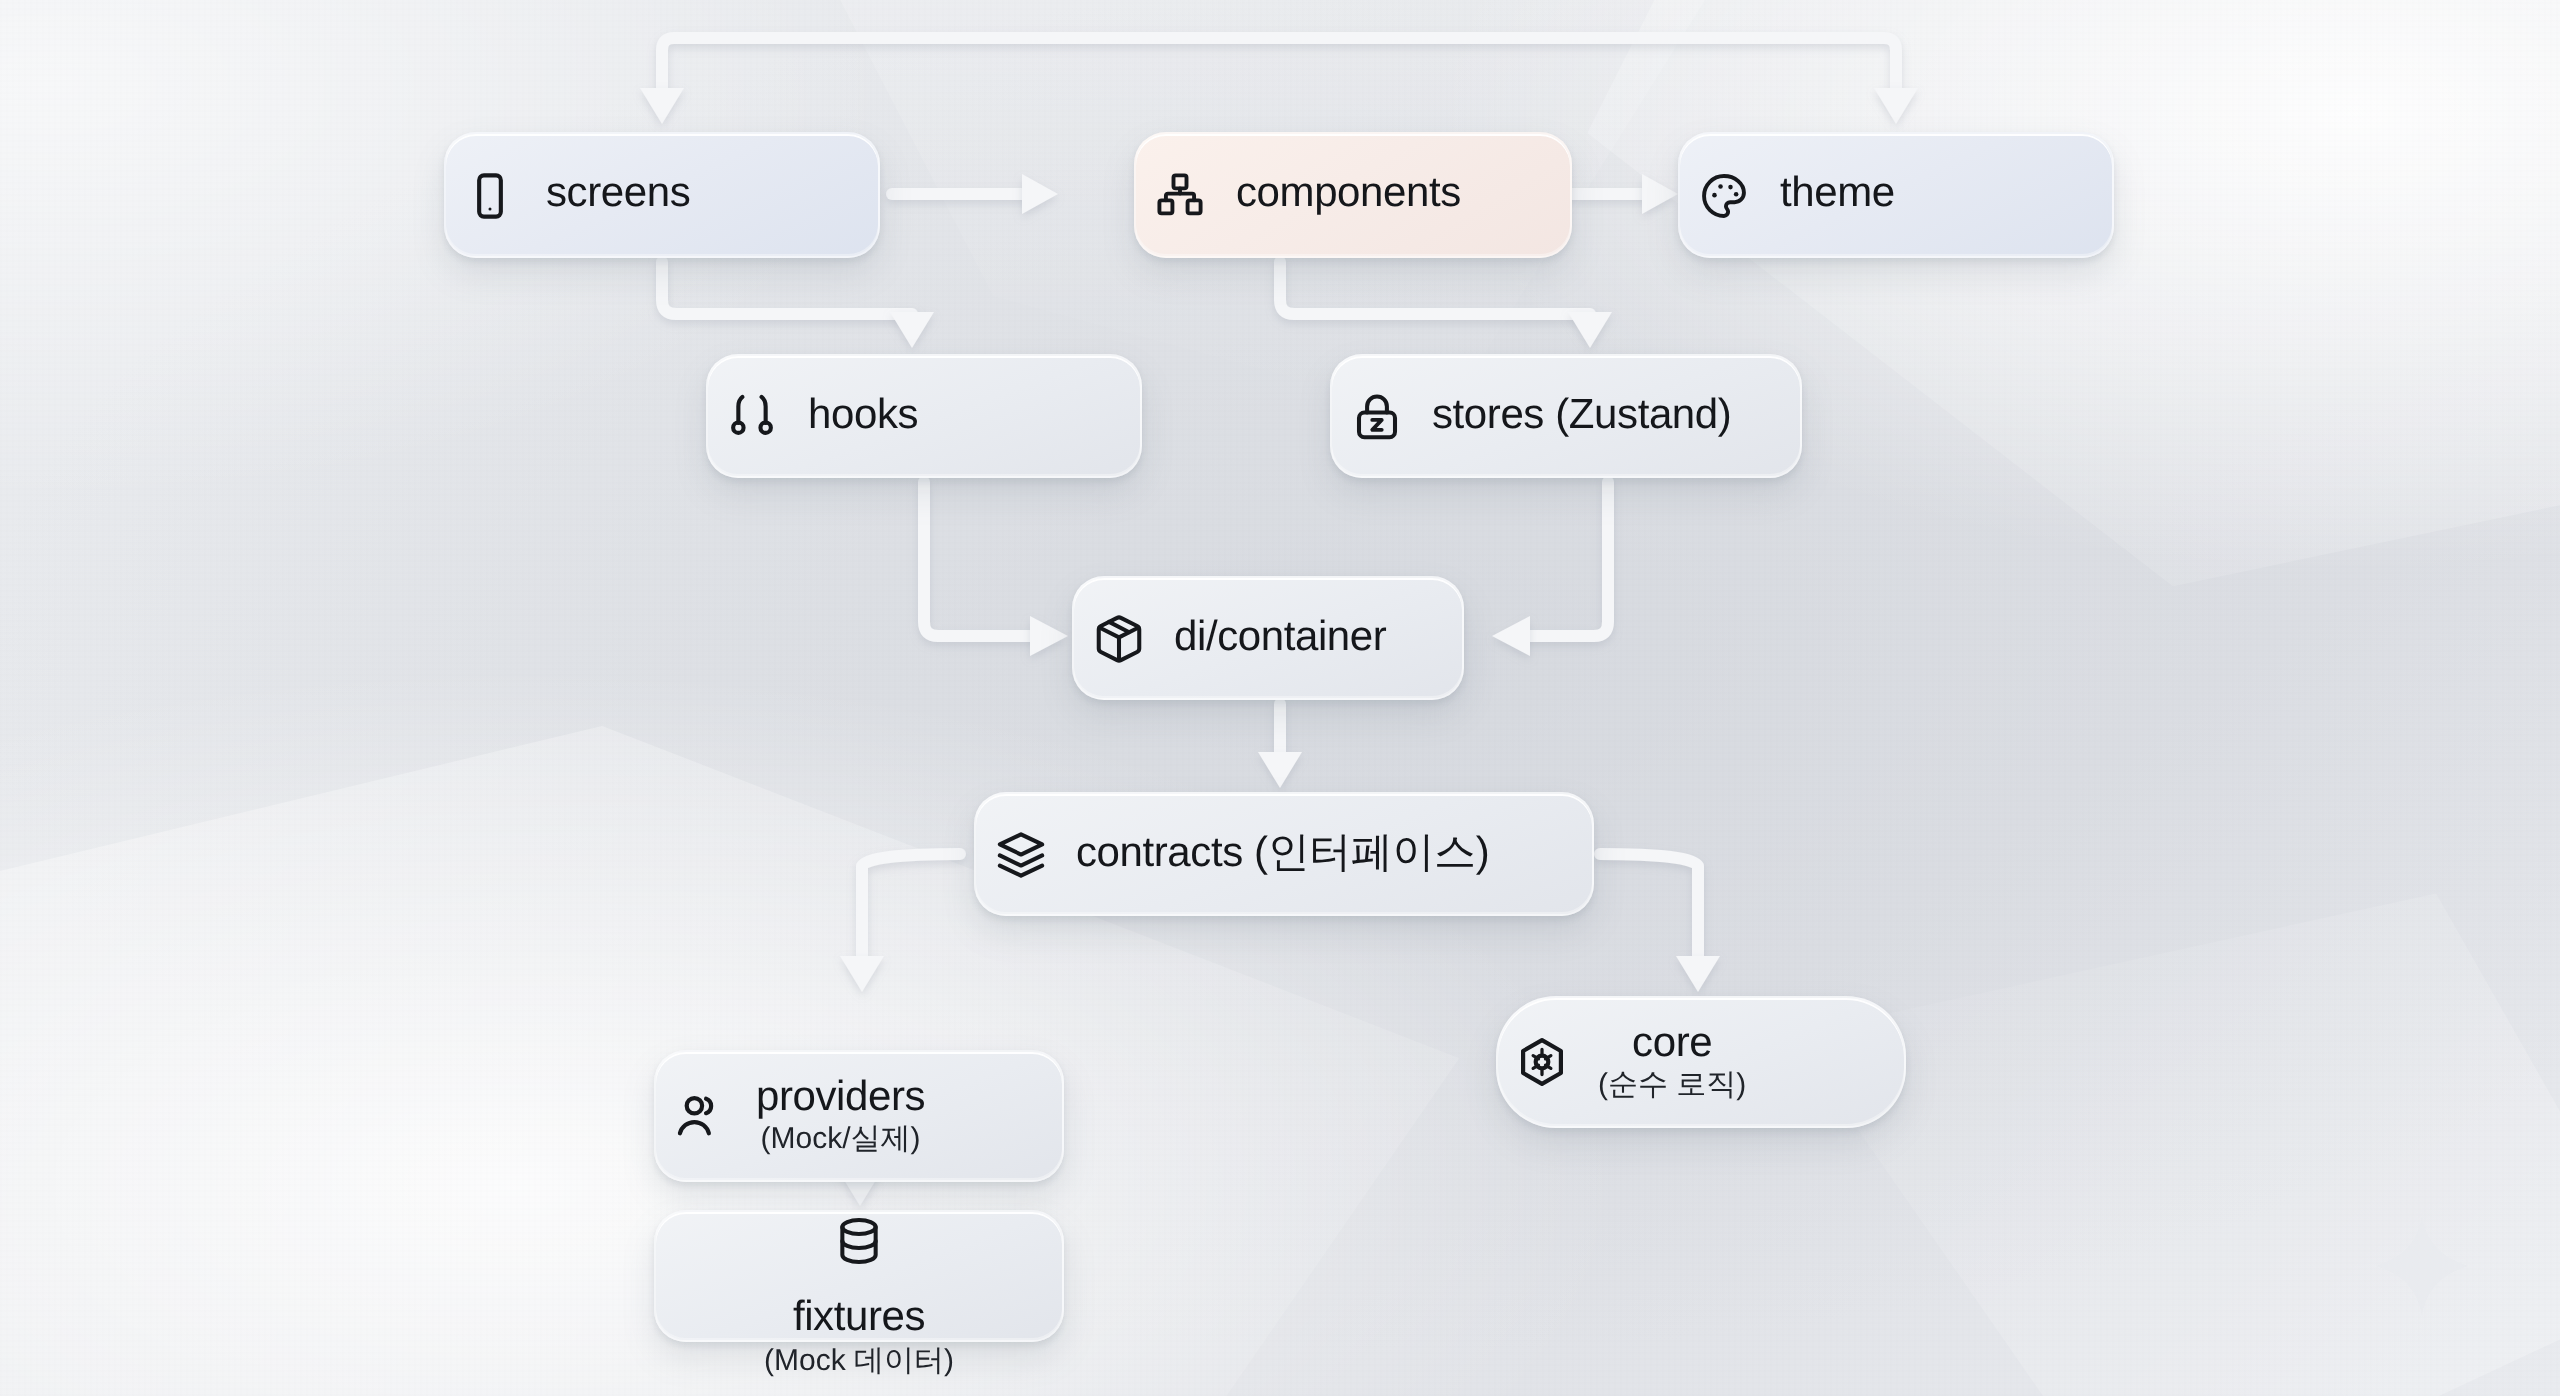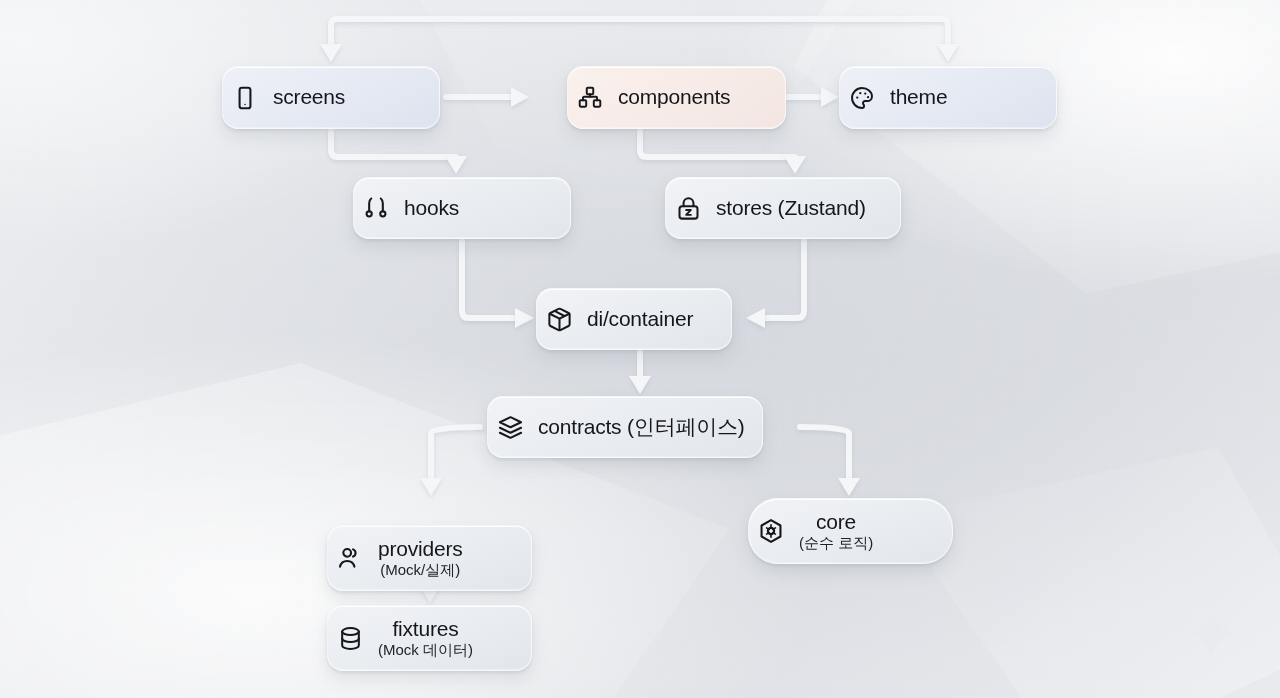--- a/index.html
+++ b/index.html
@@ -259,21 +259,21 @@
         <path d="M3.3 6.9 12 11.3l8.7-4.4"></path>
         <path d="M12 11.3V21"></path>
         <path d="M7.6 4.4 16.3 8.9"></path>
       </svg>
     </span>
     <span class="labels">
       <span class="label">di/container</span>
     </span>
   </div>
 
-  <div class="node tint-plain" style="left:487px; top:396px; width:276px; height:62px;">
+  <div class="node tint-plain" style="left:487px; top:396px; width:310px; height:62px;">
     <span class="ico">
       <svg width="27" height="27" viewBox="0 0 24 24" fill="none" stroke="currentColor" stroke-width="1.8" stroke-linecap="round" stroke-linejoin="round">
         <path d="M12 2.8 2.6 7.3 12 11.8l9.4-4.5L12 2.8z"></path>
         <path d="M2.6 12.2 12 16.7l9.4-4.5"></path>
         <path d="M2.6 16.7 12 21.2l9.4-4.5"></path>
       </svg>
     </span>
     <span class="labels">
       <span class="label">contracts (인터페이스)</span>
     </span>
@@ -300,21 +300,21 @@
         <path d="M12 9.3a2.7 2.7 0 1 0 0 5.4 2.7 2.7 0 0 0 0-5.4z"></path>
         <path d="M12 6.6v2.7M12 14.7v2.7M8.2 9.3l2.3 1.35M13.5 13.35l2.3 1.35M15.8 9.3l-2.3 1.35M10.5 13.35 8.2 14.7" stroke-width="1.4"></path>
       </svg>
     </span>
     <span class="labels">
       <span class="label">core</span>
       <span class="sublabel">(순수 로직)</span>
     </span>
   </div>
 
-  <div class="node tint-plain two-line" style="left:327px; top:605px; width:205px; height:66px;">
+  <div class="node tint-plain two-line" style="left:327px; top:605px; width:205px; height:66px;flex-direction:column;">
     <span class="ico">
       <svg width="27" height="27" viewBox="0 0 24 24" fill="none" stroke="currentColor" stroke-width="1.8" stroke-linecap="round" stroke-linejoin="round">
         <ellipse cx="12" cy="5.8" rx="7.4" ry="3.1"></ellipse>
         <path d="M4.6 5.8v12.4c0 1.7 3.3 3.1 7.4 3.1s7.4-1.4 7.4-3.1V5.8"></path>
         <path d="M4.6 12c0 1.72 3.3 3.1 7.4 3.1s7.4-1.38 7.4-3.1"></path>
       </svg>
     </span>
     <span class="labels">
       <span class="label">fixtures</span>
       <span class="sublabel">(Mock 데이터)</span>

